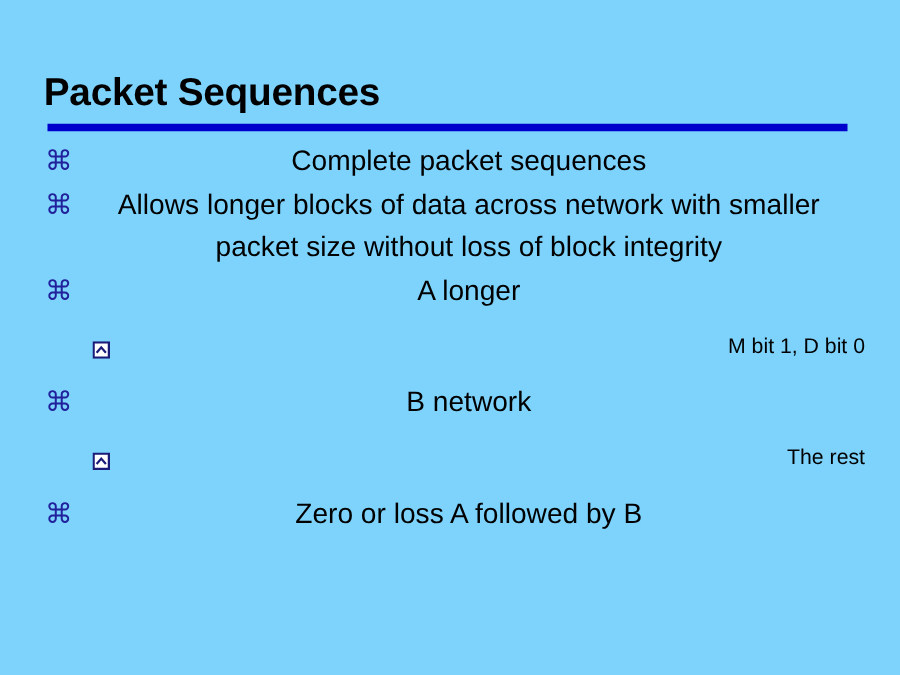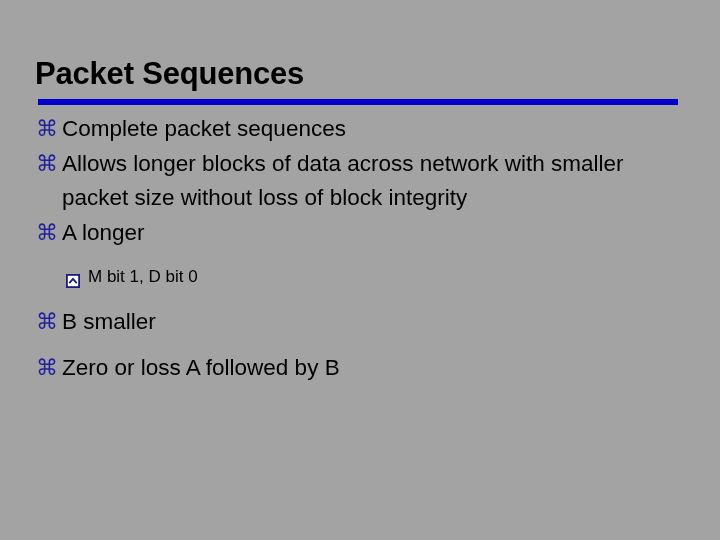--- a/index.html
+++ b/index.html
@@ -11,21 +11,21 @@
     height: 540px;
     background: #ffffff;
     font-family: "Liberation Sans", sans-serif;
     overflow: hidden;
   }
 
   .slide {
     position: relative;
     width: 720px;
     height: 540px;
-    background: #a3a3a3;
+    background: #7dd3fc;
     box-sizing: border-box;
   }
 
   
   .slide-title {
     position: absolute;
     left: 35px;
     top: 57px;
     font-size: 31px;
     font-weight: bold;
@@ -69,27 +69,29 @@
     font-size: 22px;
     line-height: 34px;
     text-align: left;
   }
   .lvl1 .bullet-text {
     flex: 1 1 auto;
     font-size: 22.5px;
     line-height: 34px;
     color: #000000;
     padding-right: 4px;
+    text-align: center;
   }
 
   
   .lvl2 {
     margin-left: 30px;
     margin-top: 7px;
     margin-bottom: 10px;
+    text-align: right;
   }
   .lvl2 .bullet-glyph {
     flex: 0 0 auto;
     width: 22px;
     color: #1b1b7a;
     font-size: 15px;
     line-height: 26px;
   }
   .lvl2 .bullet-text {
     flex: 1 1 auto;
@@ -143,25 +145,34 @@
           <polyline points="3.3,9.2 7,4.9 10.7,9.2" fill="none" stroke="#1b1b7a" stroke-width="1.8" stroke-linejoin="miter"></polyline>
         </svg>
       </span>
       <span class="bullet-text">M bit 1, D bit 0</span>
     </div>
 
     <div class="sp-b"></div>
 
     <div class="bullet-row lvl1">
       <span class="bullet-glyph">⌘</span>
-      <span class="bullet-text">B smaller</span>
+      <span class="bullet-text">B network</span>
     </div>
 
     <div class="sp-a"></div>
 
+    <div class="bullet-row lvl2">
+      <span class="bullet-glyph">
+        <svg class="chev-box" width="14" height="14" viewBox="0 0 14 14" aria-hidden="true">
+          <rect x="0.9" y="0.9" width="12.2" height="12.2" fill="#ffffff" stroke="#1b1b7a" stroke-width="1.8"></rect>
+          <polyline points="3.3,9.2 7,4.9 10.7,9.2" fill="none" stroke="#1b1b7a" stroke-width="1.8" stroke-linejoin="miter"></polyline>
+        </svg>
+      </span>
+      <span class="bullet-text">The rest</span>
+    </div>
 
     <div class="sp-b"></div>
 
     <div class="bullet-row lvl1">
       <span class="bullet-glyph">⌘</span>
       <span class="bullet-text">Zero or loss A followed by B</span>
     </div>
 
   </div>
 </div>

